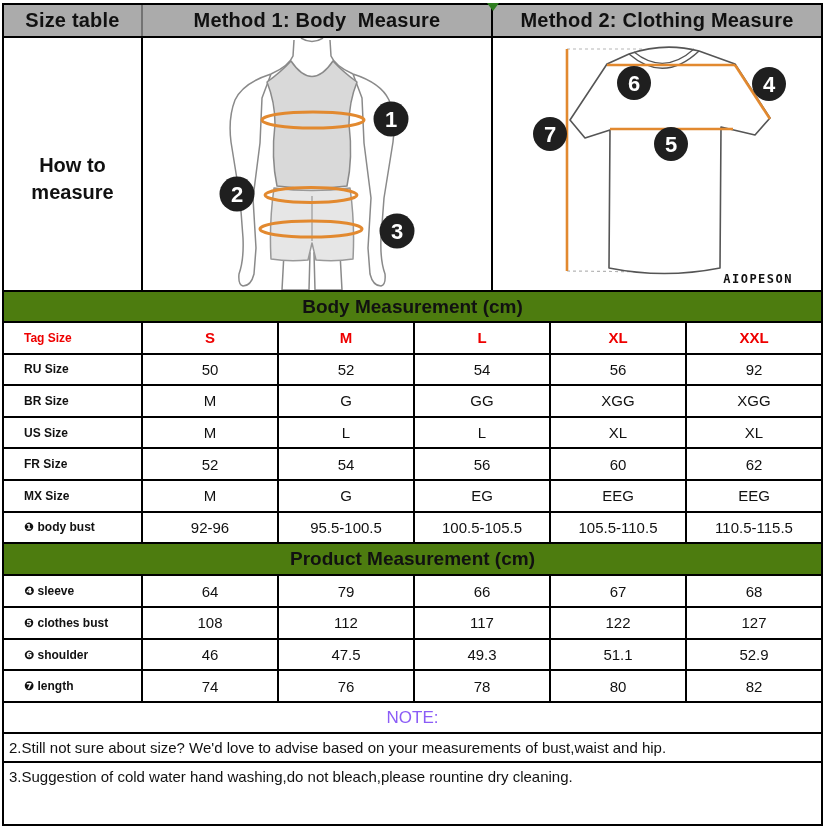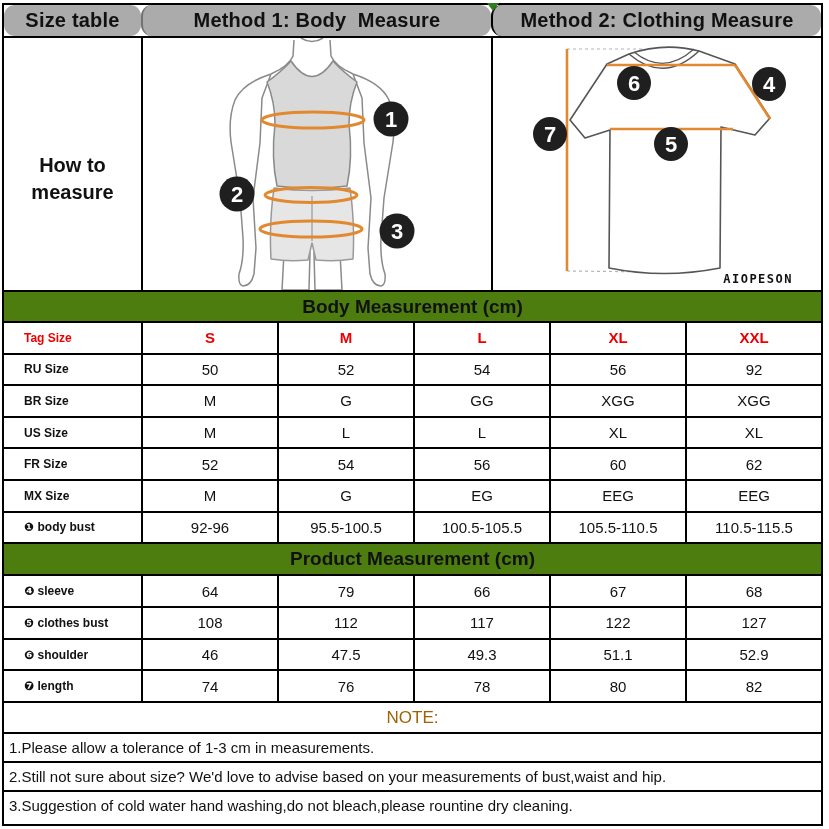--- a/index.html
+++ b/index.html
@@ -7,21 +7,21 @@
          font-family:"Liberation Sans","DejaVu Sans",sans-serif;color:#111;}
   .frame{position:absolute;left:2px;top:3px;width:817px;height:819px;
          border:2px solid #000;overflow:hidden;background:#fff;}
   .row{display:flex;border-top:2px solid #000;}
   .row.first{border-top:none;}
   .c0{width:137px;flex:none;display:flex;align-items:center;box-sizing:border-box;}
   .cd{flex:1;border-left:2px solid #000;display:flex;align-items:center;justify-content:center;box-sizing:border-box;}
   
   .hrow{height:31px;}
   .hcell{background:#ababab;display:flex;align-items:center;justify-content:center;
-         font-weight:bold;font-size:20px;letter-spacing:.2px;box-sizing:border-box;white-space:pre;border-radius:11px;}
+         font-weight:bold;font-size:20px;letter-spacing:.2px;box-sizing:border-box;white-space:pre;}
   .h0{width:137px;flex:none;}
   .h1{width:350px;flex:none;border-left:2px solid #737373;}
   .h2{flex:1;border-left:2px solid #000;}
   
   .irow{height:252px;}
   .icell{box-sizing:border-box;position:relative;}
   .howto{width:137px;flex:none;display:flex;align-items:center;justify-content:center;
          text-align:center;font-weight:bold;font-size:20px;line-height:1.35;margin-top:29px;}
   .i1{width:350px;flex:none;border-left:2px solid #000;}
   .i2{flex:1;border-left:2px solid #000;}
@@ -31,21 +31,21 @@
   .bar2{height:30px;}
   
   .trow{height:29.6px;}
   .prow{height:29.75px;}
   .lbl{font-weight:bold;font-size:12px;padding-left:20px;}
   .val{font-size:15px;}
   .tagrow .lbl,.tagrow .val{font-weight:bold;color:#ee0000;}
   .tagrow .val{font-size:15px;}
   
   .notebar{height:29px;border-top:2px solid #000;display:flex;align-items:center;
-           justify-content:center;font-size:17px;color:#a16207;}
+           justify-content:center;font-size:17px;color:#8b5cf6;}
   .noterow{height:29px;border-top:2px solid #000;display:flex;align-items:center;
            font-size:15px;padding-left:5px;box-sizing:border-box;}
   .greenmark{position:absolute;left:487px;top:3px;width:0;height:0;
              border-left:6px solid transparent;border-right:6px solid transparent;
              border-top:8px solid #2e7d1f;}
   svg{display:block;}
   .mnum{fill:#fff;font-weight:bold;font-size:22px;font-family:"Liberation Sans","DejaVu Sans",sans-serif;}
   .brandtxt{fill:#111;font-weight:bold;font-size:12px;letter-spacing:1.5px;
             font-family:"DejaVu Sans Mono","Liberation Mono",monospace;}
 </style>
@@ -238,20 +238,19 @@
     <div class="row prow">
       <div class="c0 lbl">❼ length</div>
       <div class="cd val">74</div>
       <div class="cd val">76</div>
       <div class="cd val">78</div>
       <div class="cd val">80</div>
       <div class="cd val">82</div>
     </div>
 
     <div class="notebar">NOTE:</div>
-    <div class="noterow">1.Please allow a tolerance of 1-3 cm in measurements.</div>
     <div class="noterow">2.Still not sure about size? We'd love to advise based on your measurements of bust,waist and hip.</div>
     <div class="noterow">3.Suggestion of cold water hand washing,do not bleach,please rountine dry cleaning.</div>
 
   </div>
 
   <div class="greenmark"></div>
 </div>
 
 </body></html>

